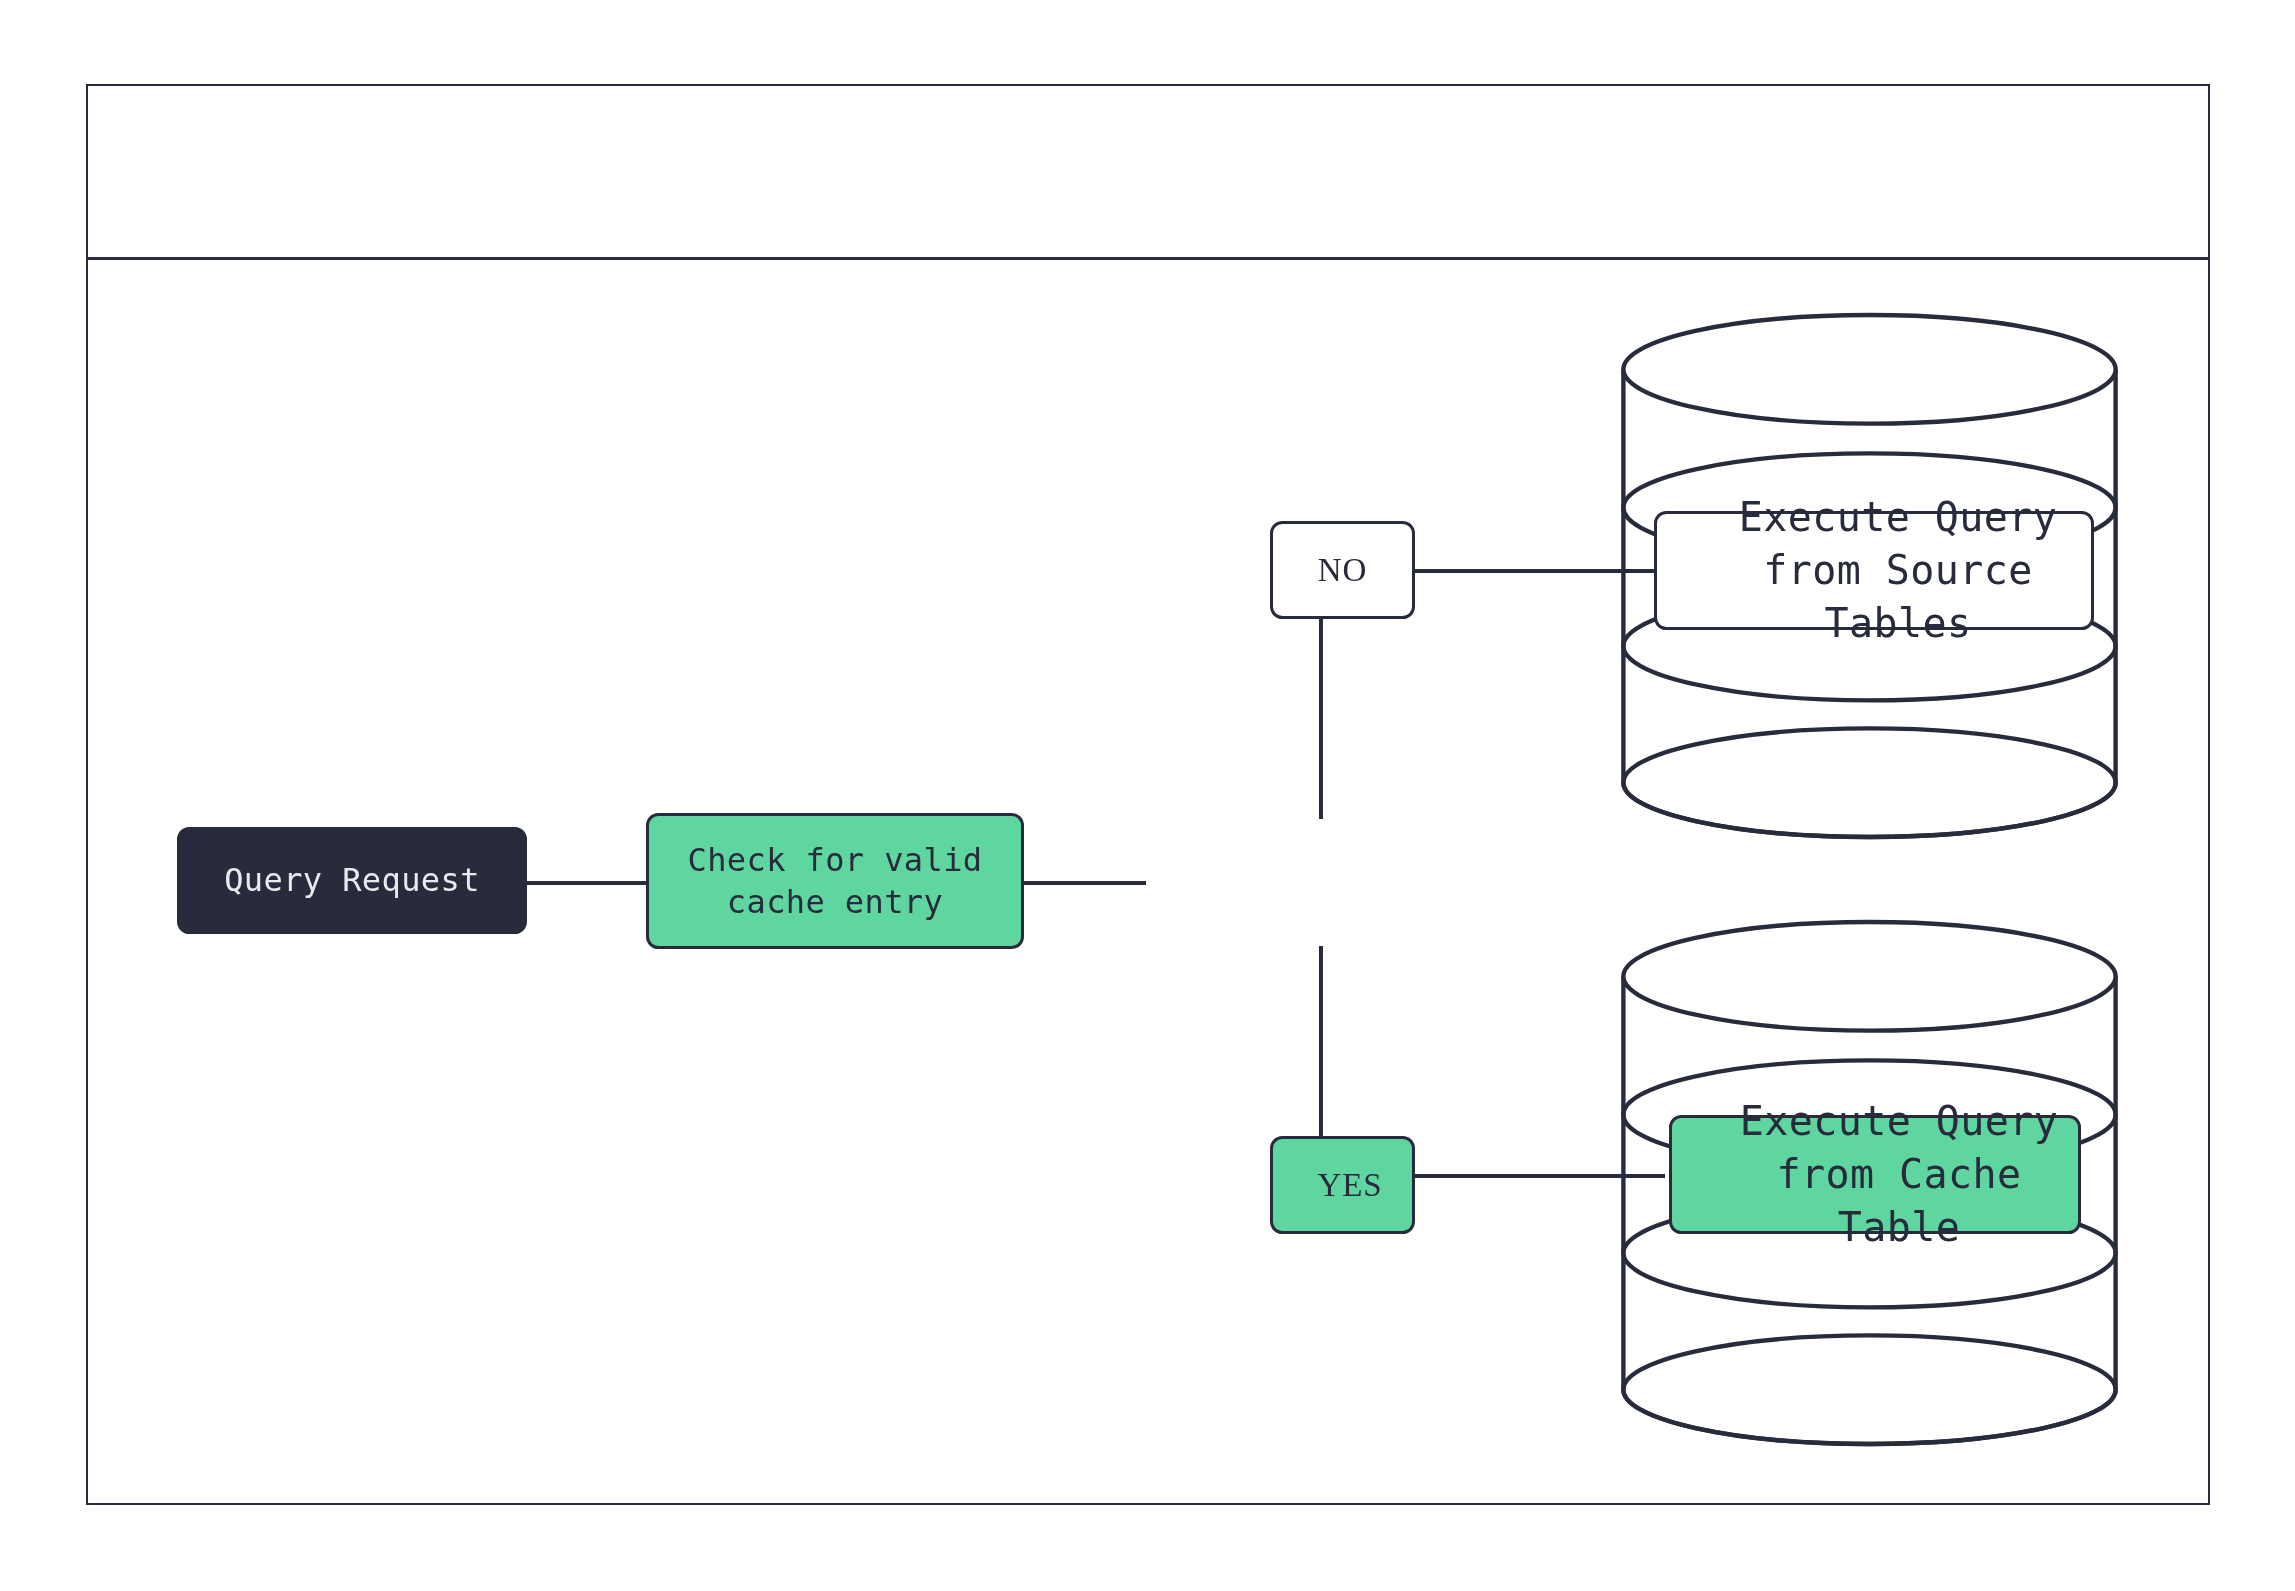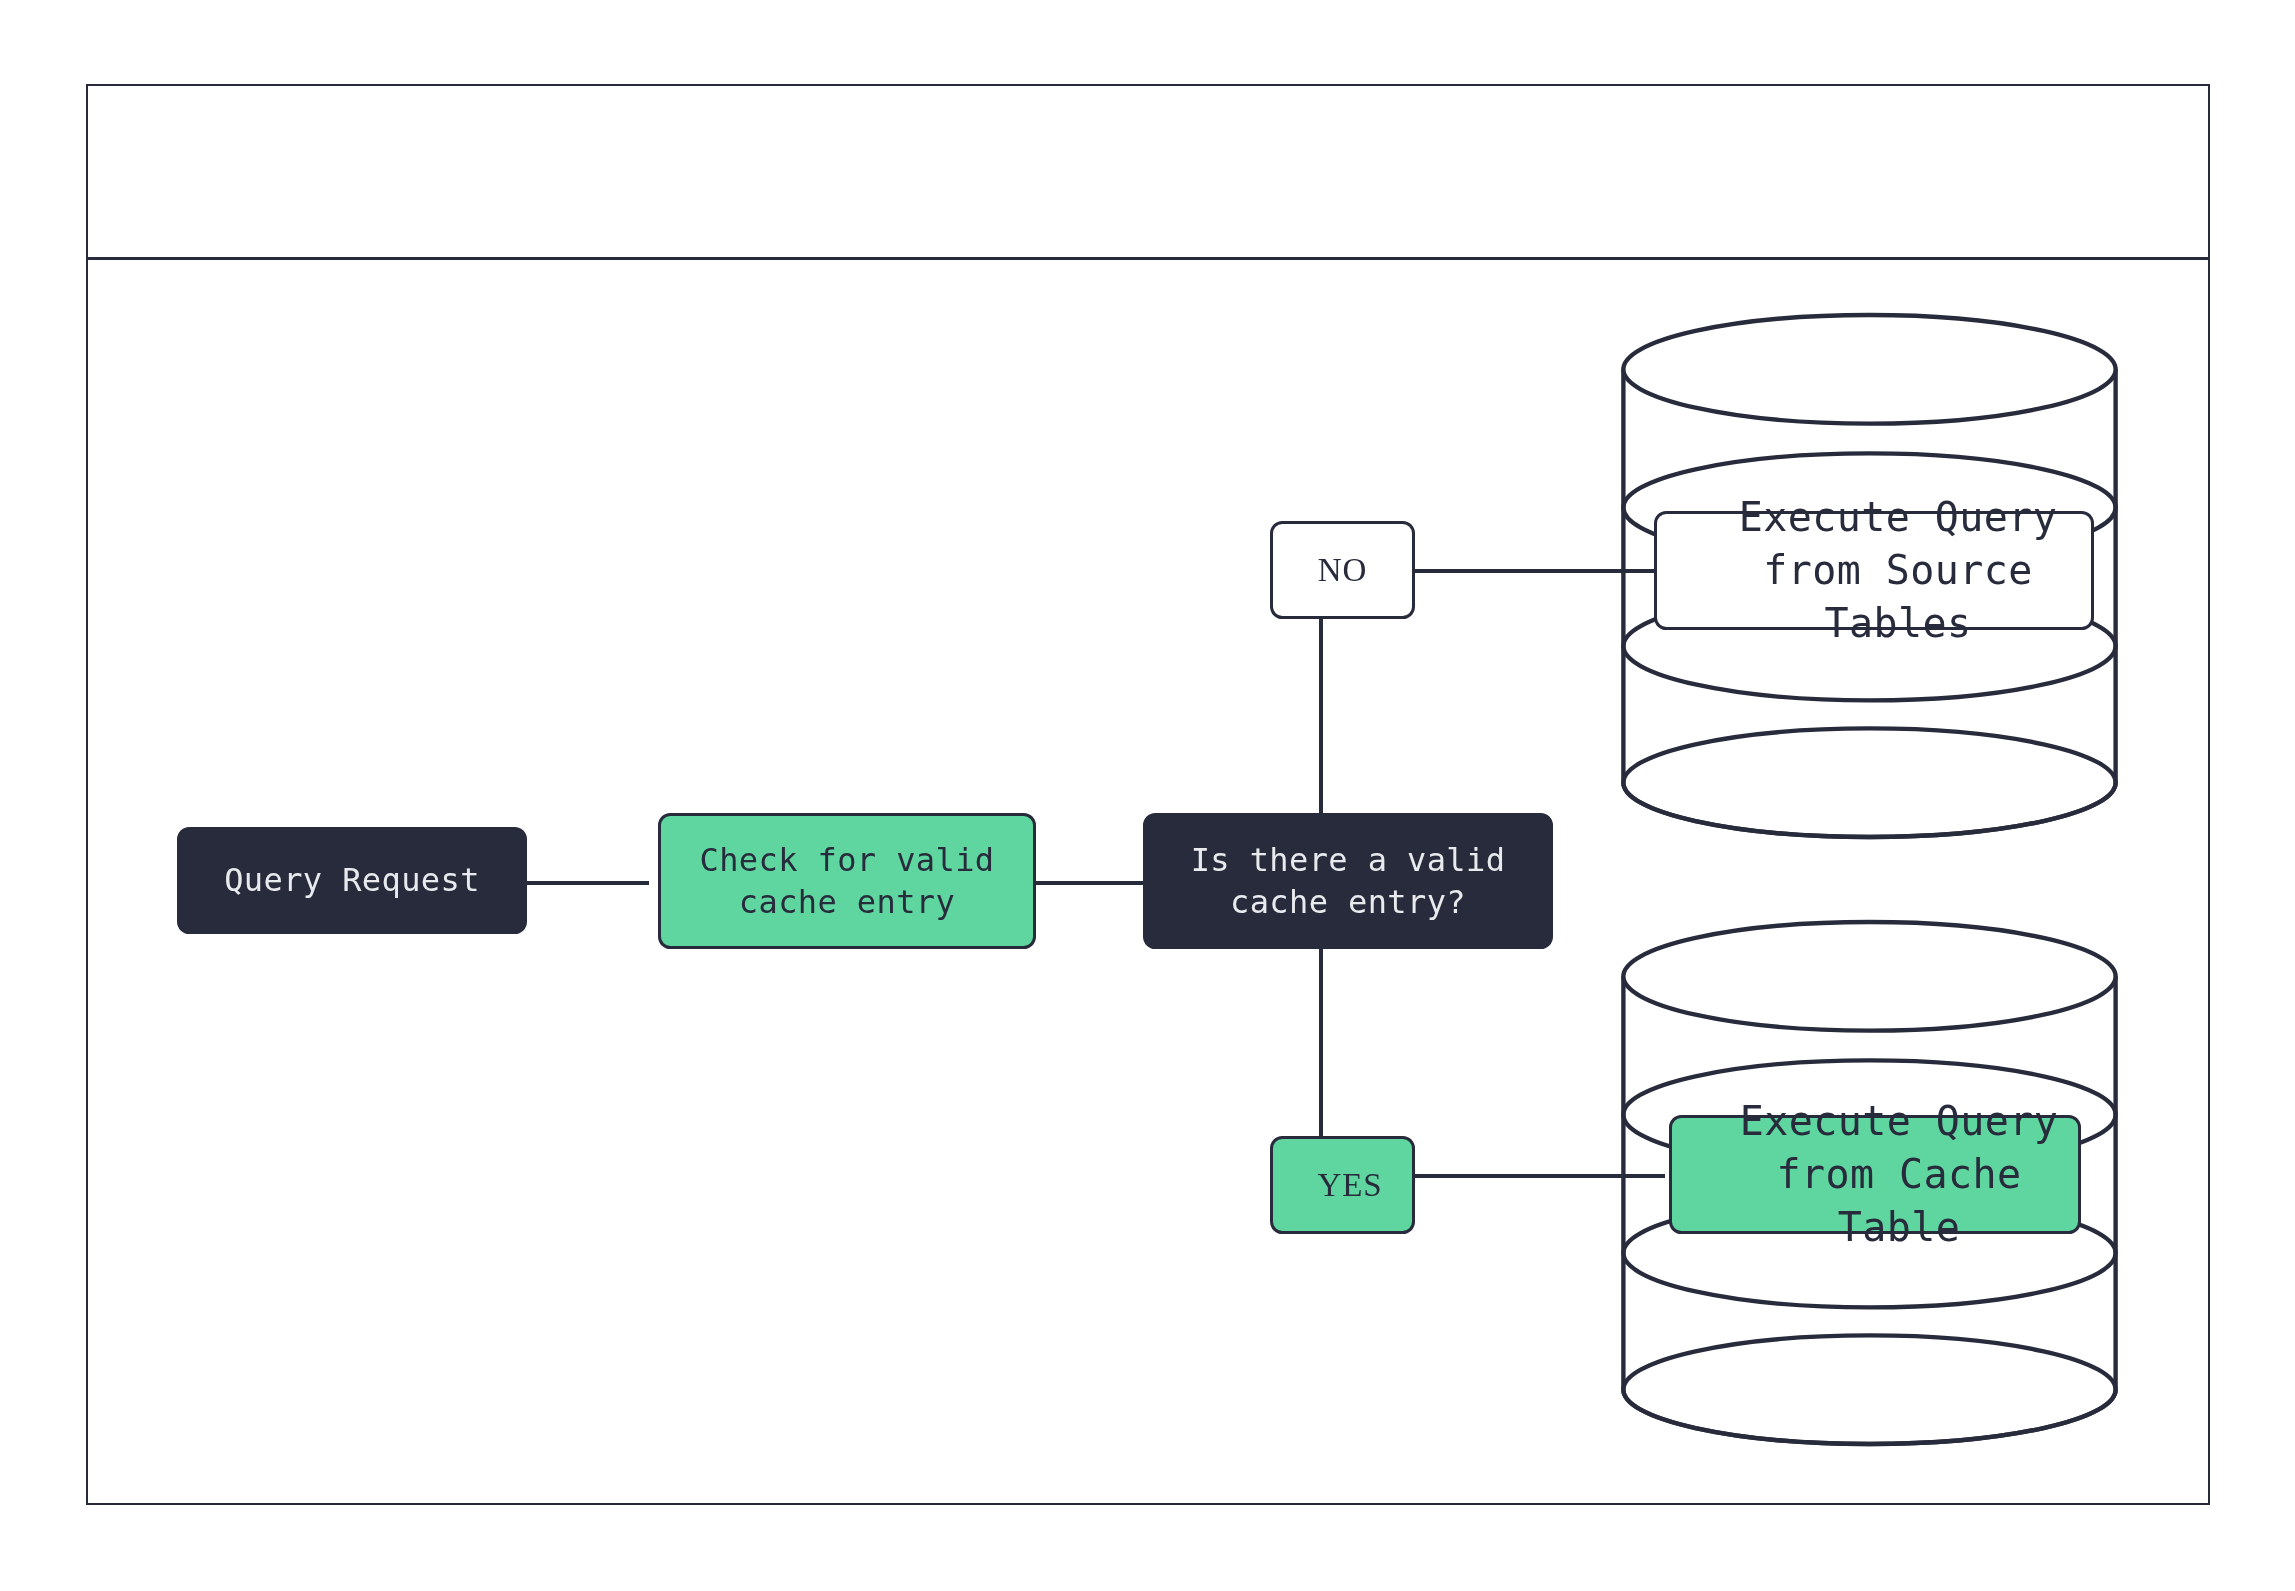--- a/index.html
+++ b/index.html
@@ -88,21 +88,20 @@
     letter-spacing: 0.4px;
   }
 
   .node.green {
     background: #5FD6A0;
     color: #272B3B;
     border: 3.5px solid #272B3B;
     font-size: 32px;
     line-height: 1.32;
     letter-spacing: 0.4px;
-    margin-left: 12px;
   }
 
   
   .badge {
     position: absolute;
     box-sizing: border-box;
     display: flex;
     align-items: center;
     justify-content: center;
     border-radius: 12.3px;
@@ -198,21 +197,19 @@
   </div>
 
   <div class="cyl-label green" style="left:1669px; top:1115px; width:412px; height:119px;">Execute Query
 from Cache Table</div>
 
   <div class="node dark" style="left:177px; top:827px; width:350px; height:107px;">Query Request</div>
 
   <div class="node green" style="left:646px; top:813px; width:378px; height:136px;">Check for valid
 cache entry</div>
 
-  <div class="node dark" style="left:1143px; top:813px; width:410px; height:136px;">Is there a valid
-cache entry?</div>
 
   <div class="badge white" style="left:1270px; top:521px; width:145px; height:98px;">NO</div>
 
   <div class="badge green" style="left:1270px; top:1136px; width:145px; height:98px;padding-left:15px;">YES</div>
 
 </div>
 
 
 </body></html>

